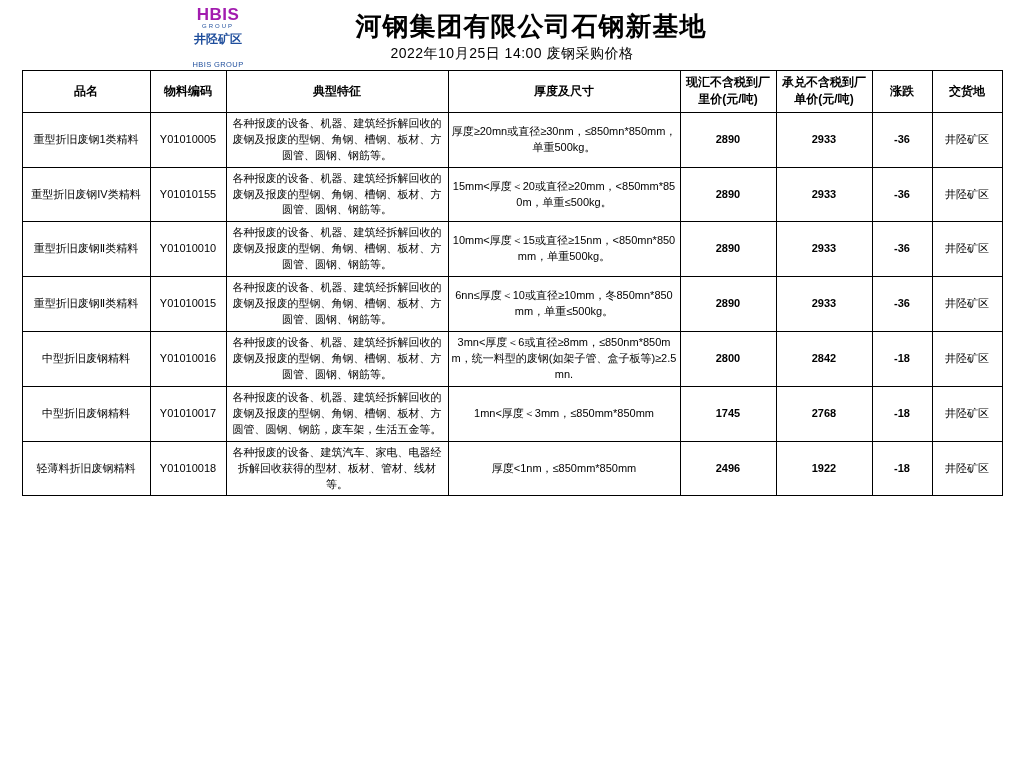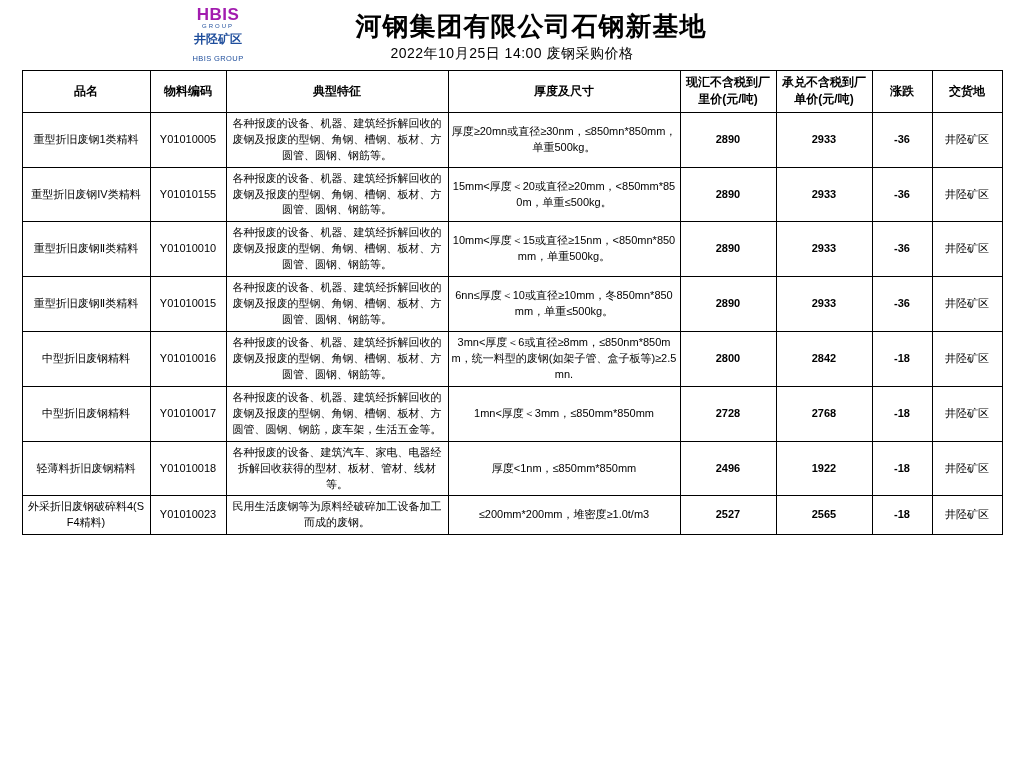--- a/index.html
+++ b/index.html
@@ -49,21 +49,21 @@
   .logo-cn {
     font-size: 12px;
     color: #1f4e9c;
     font-weight: bold;
     margin-top: 4px;
   }
   .logo-en {
     font-size: 7.5px;
     color: #1f4e9c;
     letter-spacing: 0.4px;
-    margin-top: 9px;
+    margin-top: 15px;
   }
   .title-block {
     text-align: center;
     width: 100%;
   }
   .doc-title {
     font-size: 26px;
     font-weight: bold;
     letter-spacing: 1px;
     margin: 4px 0 0 0;
@@ -214,41 +214,31 @@
         <td class="num">2800</td>
         <td class="num">2842</td>
         <td class="num">-18</td>
         <td class="name">井陉矿区</td>
       </tr>
       <tr>
         <td class="name">中型折旧废钢精料</td>
         <td class="code">Y01010017</td>
         <td class="desc">各种报废的设备、机器、建筑经拆解回收的废钢及报废的型钢、角钢、槽钢、板材、方圆管、圆钢、钢筋，废车架，生活五金等。</td>
         <td class="spec">1mn&lt;厚度＜3mm，≤850mm*850mm</td>
-        <td class="num">2728</td>
+        <td class="num">1745</td>
         <td class="num">2768</td>
         <td class="num">-18</td>
         <td class="name">井陉矿区</td>
       </tr>
       <tr>
         <td class="name">轻薄料折旧废钢精料</td>
         <td class="code">Y01010018</td>
         <td class="desc">各种报废的设备、建筑汽车、家电、电器经拆解回收获得的型材、板材、管材、线材等。</td>
         <td class="spec">厚度&lt;1nm，≤850mm*850mm</td>
         <td class="num">2496</td>
         <td class="num">1922</td>
         <td class="num">-18</td>
         <td class="name">井陉矿区</td>
       </tr>
-      <tr>
-        <td class="name">外采折旧废钢破碎料4(SF4精料)</td>
-        <td class="code">Y01010023</td>
-        <td class="desc">民用生活废钢等为原料经破碎加工设备加工而成的废钢。</td>
-        <td class="spec">≤200mm*200mm，堆密度≥1.0t/m3</td>
-        <td class="num">2527</td>
-        <td class="num">2565</td>
-        <td class="num">-18</td>
-        <td class="name">井陉矿区</td>
-      </tr>
     </tbody>
   </table>
 
 </div>
 
 </body></html>

